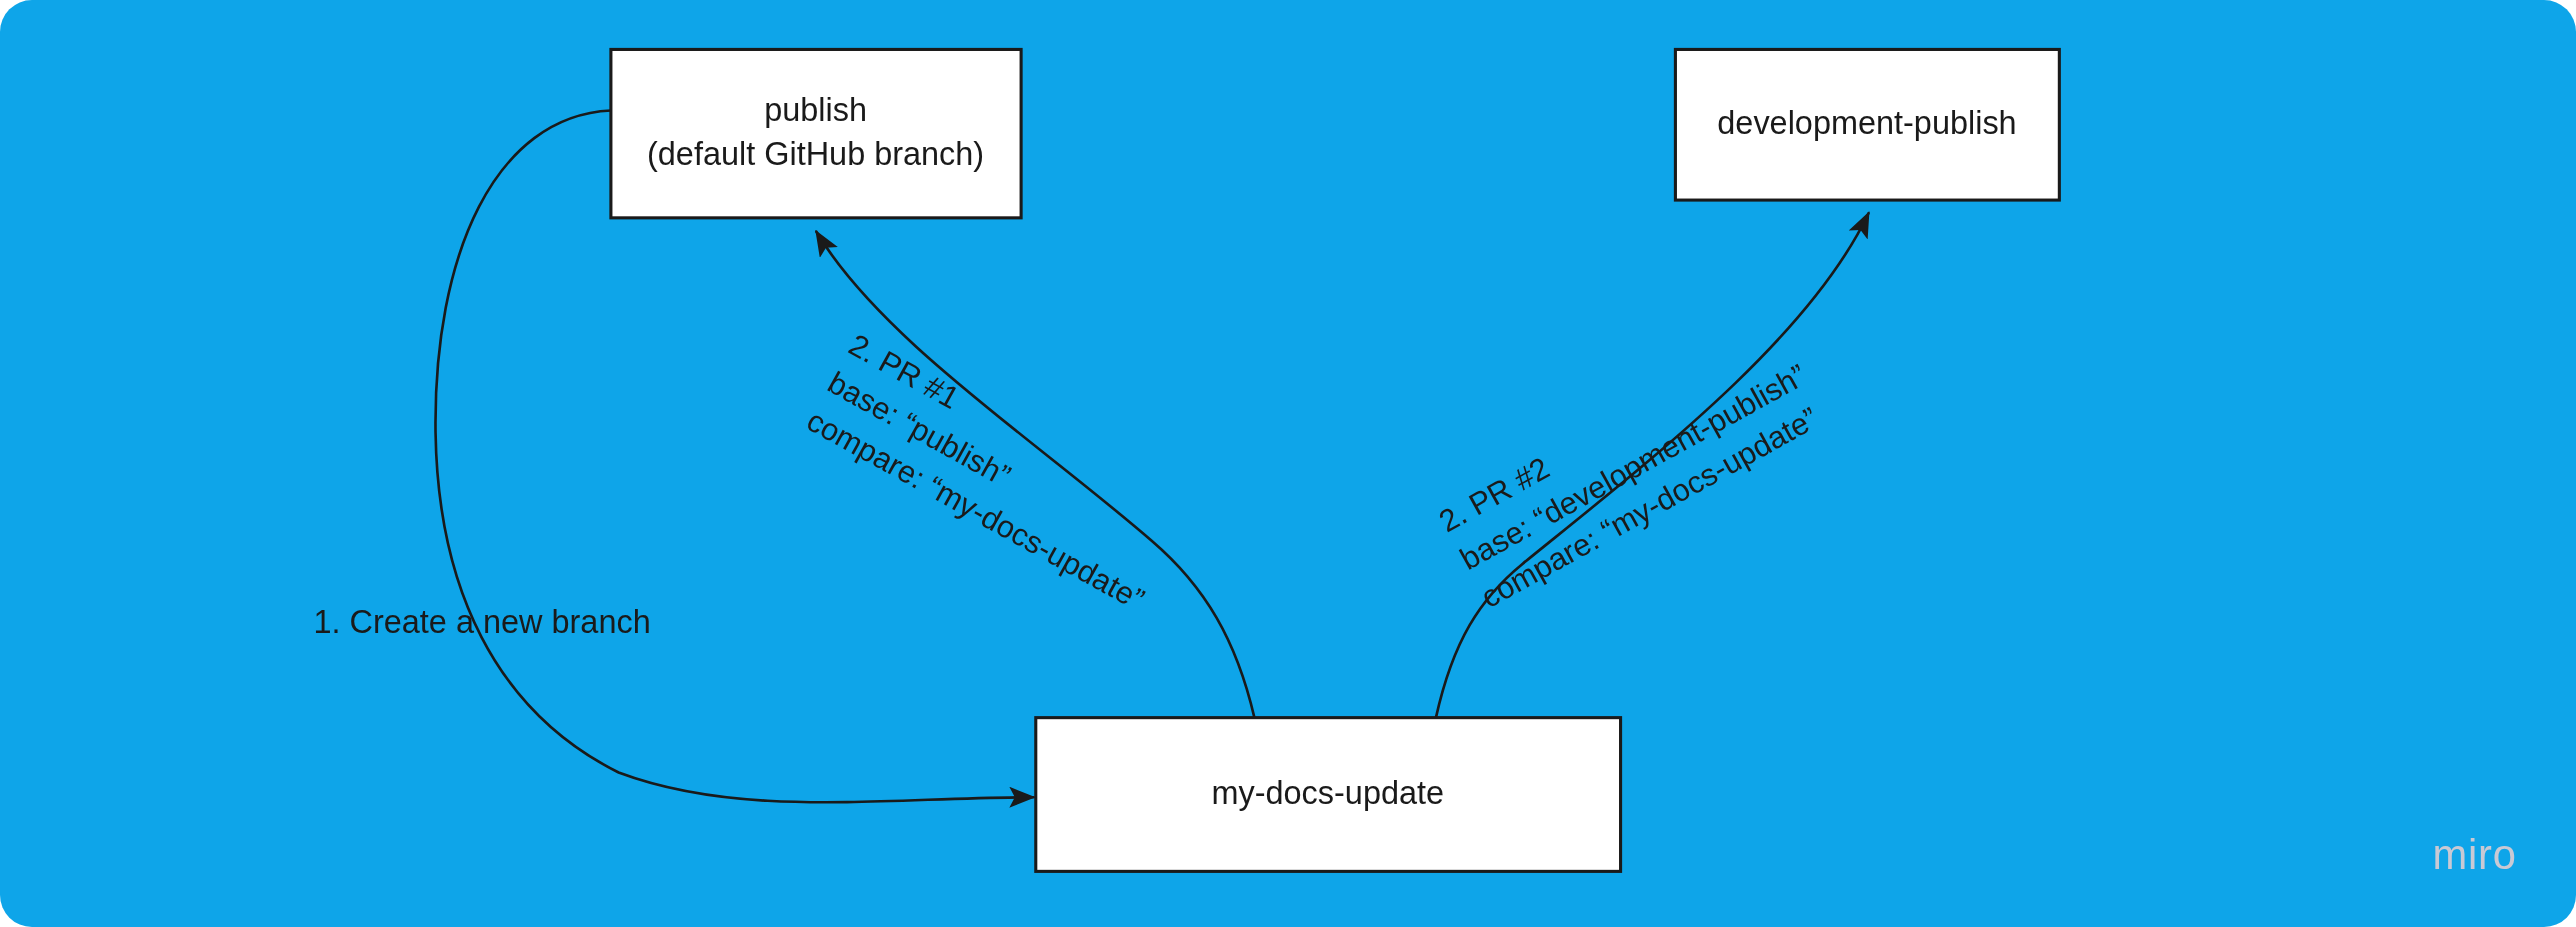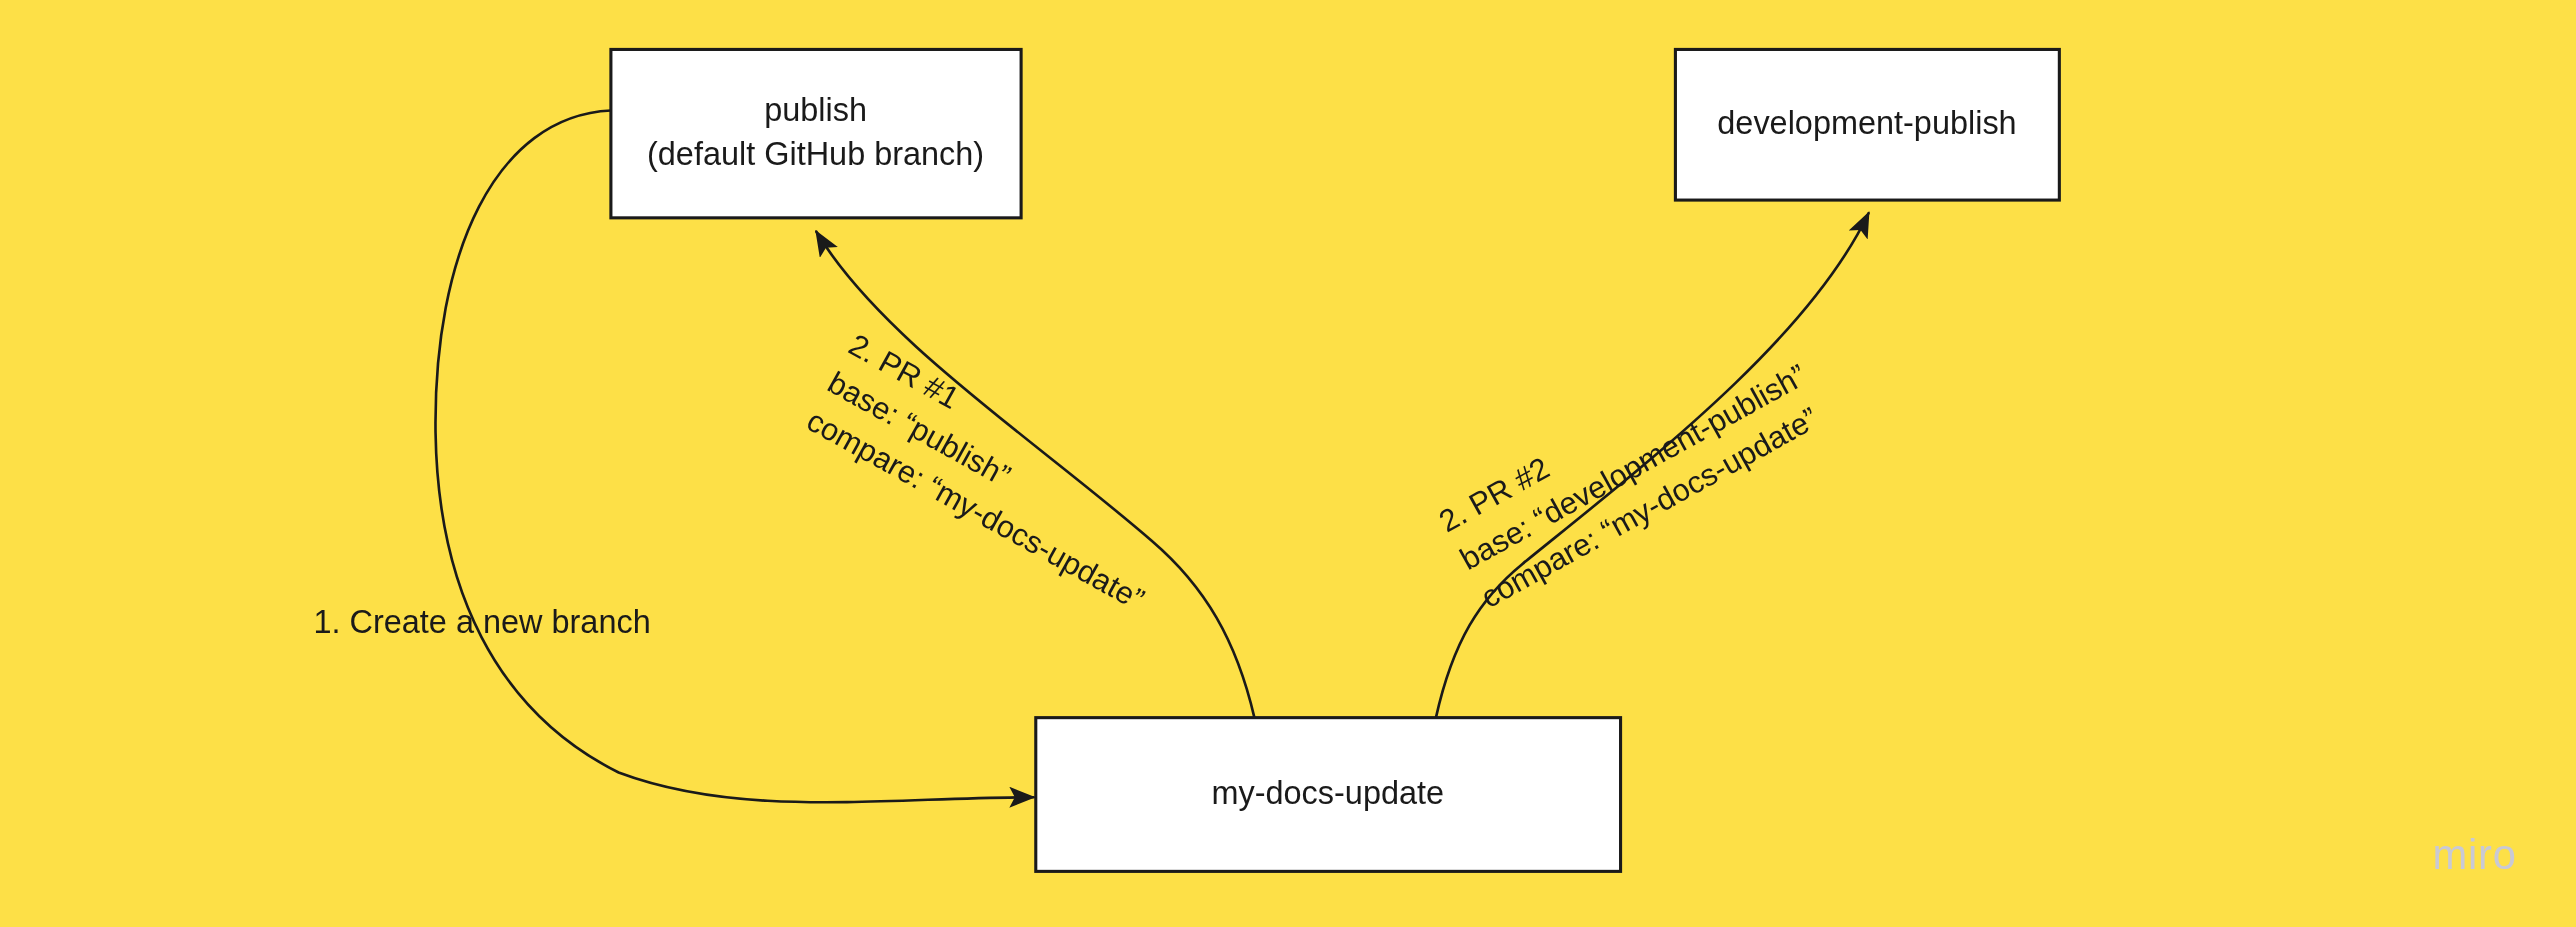--- a/index.html
+++ b/index.html
@@ -7,22 +7,23 @@
     padding: 0;
     background: #ffffff;
   }
   body {
     font-family: "Liberation Sans", sans-serif;
   }
   #canvas {
     position: relative;
     width: 2576px;
     height: 927px;
-    background: #fde047;
+    background: #0ea5e9;
     overflow: hidden;
+    border-radius: 32px;
   }
   #diagram-svg {
     position: absolute;
     left: 0;
     top: 0;
     width: 2576px;
     height: 927px;
   }
   .node-box {
     fill: #ffffff;

